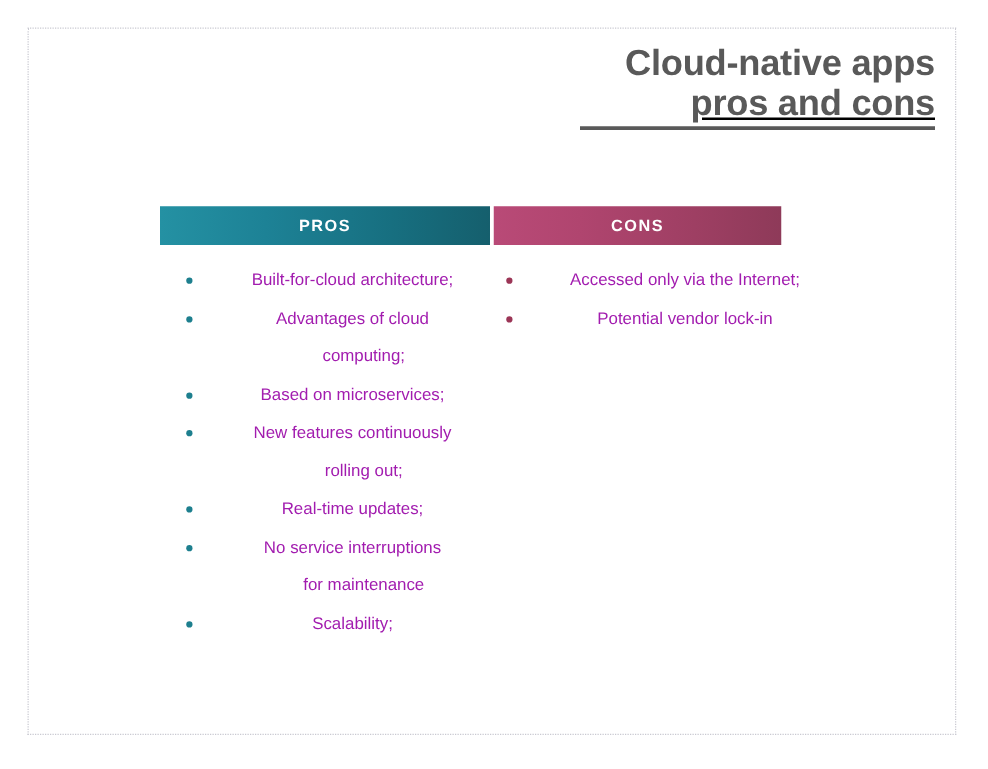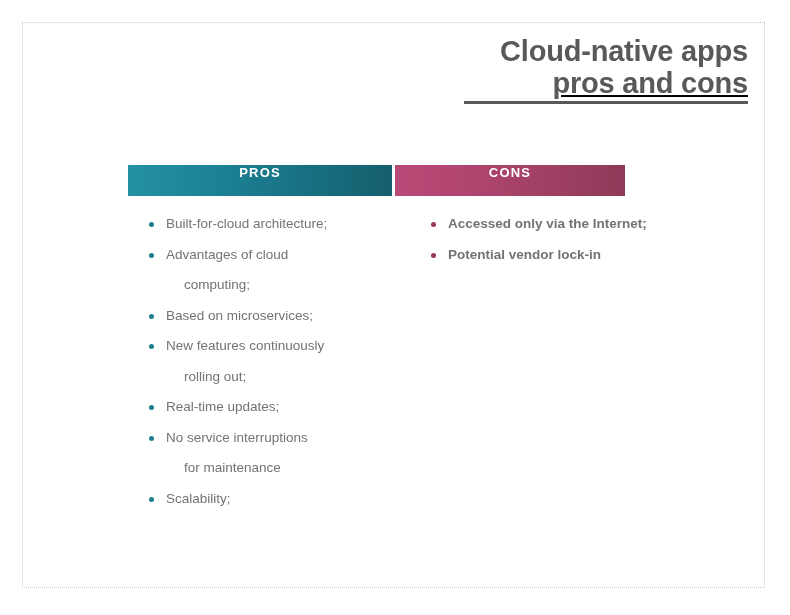--- a/index.html
+++ b/index.html
@@ -67,20 +67,21 @@
     position: absolute;
     left: 128px;
     top: 165px;
     width: 528px;
     height: 31px;
     display: flex;
   }
   .bar {
     height: 31px;
     display: flex;
+    align-items: center;
     justify-content: center;
     box-sizing: border-box;
   }
   .bar-label {
     color: #ffffff;
     font-size: 13px;
     font-weight: bold;
     letter-spacing: 1.2px;
   }
   .bar-pros {
@@ -99,34 +100,35 @@
     left: 0;
     top: 214px;
     width: 790px;
     height: 330px;
   }
   .col {
     position: absolute;
     top: 0;
   }
   .col-pros { left: 148px; width: 250px; }
-  .col-cons { left: 430px; width: 270px; font-weight: bold; }
+  .col-cons { left: 404px; width: 270px; }
 
   ul.bullets {
     list-style: none;
     margin: 0;
     padding: 0;
   }
   ul.bullets li {
     position: relative;
     padding-left: 18px;
     margin-bottom: 8px;
     font-size: 13.5px;
-    color: #737373;
+    color: #a21caf;
     line-height: 1.52;
+    text-align: center;
   }
   ul.bullets li .dot {
     position: absolute;
     left: 1px;
     top: 8px;
     width: 5px;
     height: 5px;
     border-radius: 50%;
   }
   .col-pros ul.bullets li .dot { background: #1d7f8e; }

